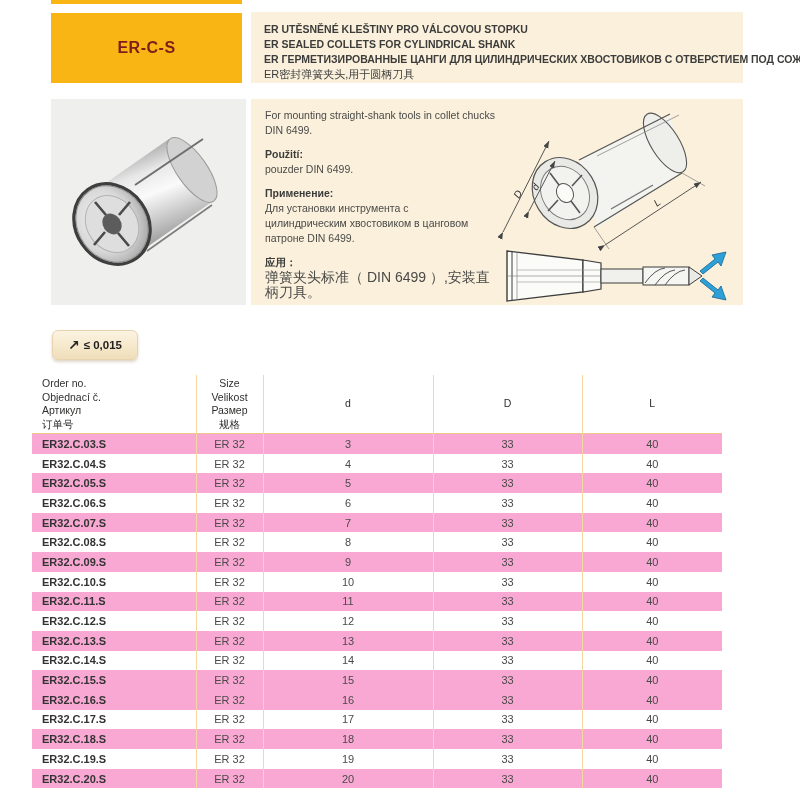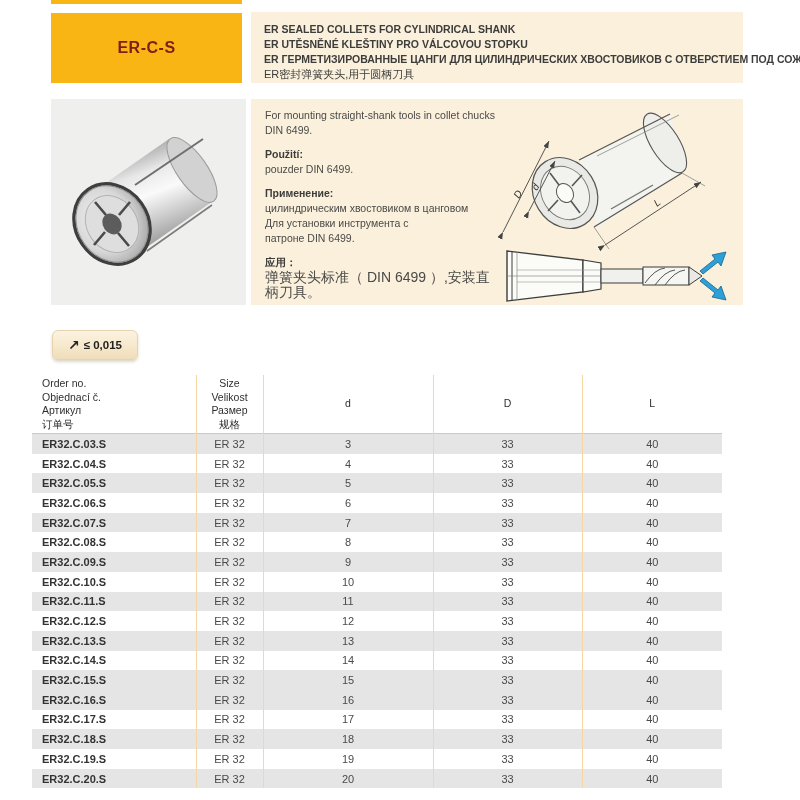--- a/index.html
+++ b/index.html
@@ -40,36 +40,36 @@
   table.spec{position:absolute;left:32px;top:375px;width:690px;border-collapse:collapse;table-layout:fixed;}
   table.spec td{padding:0;}
   thead td{height:58px;vertical-align:middle;padding-top:1px;}
   .hdr-lines{font-size:10.5px;line-height:13.5px;color:#2f2f2e;}
   .c-order .hdr-lines{text-align:left;padding-left:10px;}
   .c-size .hdr-lines,.c-d .hdr-lines,.c-DD .hdr-lines,.c-L .hdr-lines{text-align:center;}
   .cb{border-right:1px solid #F4D7A2;}
   thead tr{border-bottom:1px solid #EEC489;}
   tbody td{height:19.7px;font-size:11px;color:#4a4a48;text-align:center;}
   tbody td.order{font-weight:700;text-align:left;padding-left:10px;color:#333;}
-  tbody tr.shaded{background:#e5e5e5;}
+  tbody tr.shaded{background:#f9a8d4;}
 </style>
 </head>
 <body>
 
 <div class="page">
 
   <div class="top-strip"></div>
 
   <div class="code-box">
     <span>ER-C-S</span>
   </div>
 
   <div class="titles-box">
+      <div class="title-line">ER UTĚSNĚNÉ KLEŠTINY PRO VÁLCOVOU STOPKU</div>
       <div class="title-line">ER SEALED COLLETS FOR CYLINDRICAL SHANK</div>
-      <div class="title-line">ER UTĚSNĚNÉ KLEŠTINY PRO VÁLCOVOU STOPKU</div>
       <div class="title-line">ER ГЕРМЕТИЗИРОВАННЫЕ ЦАНГИ ДЛЯ ЦИЛИНДРИЧЕСКИХ ХВОСТОВИКОВ С ОТВЕРСТИЕМ ПОД СОЖ</div>
       <div class="title-line cjk">ER密封弹簧夹头,用于圆柄刀具</div>
     </div>
 
   <div class="photo-box">
     
     <svg width="195" height="206" viewBox="0 0 195 206">
       <defs>
         <linearGradient id="bodyGrad" gradientUnits="userSpaceOnUse" x1="78" y1="42" x2="124" y2="158">
           <stop offset="0" stop-color="#8f8f8f"></stop>
@@ -106,22 +106,22 @@
     <div class="app-text">
         <div class="app-section">
           <div class="app-line">For mounting straight-shank tools in collet chucks DIN 6499.</div>
         </div>
         <div class="app-section">
           <div class="app-label">Použití:</div>
           <div class="app-line">pouzder DIN 6499.</div>
         </div>
         <div class="app-section">
           <div class="app-label">Применение:</div>
+          <div class="app-line">Для установки инструмента с</div>
           <div class="app-line">цилиндрическим хвостовиком в цанговом</div>
-          <div class="app-line">Для установки инструмента с</div>
           <div class="app-line">патроне DIN 6499.</div>
         </div>
         <div class="app-section cjk">
           <div class="app-label">应用：</div>
           <div class="app-line">弹簧夹头标准（ DIN 6499 ）,安装直柄刀具。</div>
         </div>
       </div>
 
     <svg class="diagram-svg" width="250" height="206" viewBox="0 0 250 206">
       <defs>

